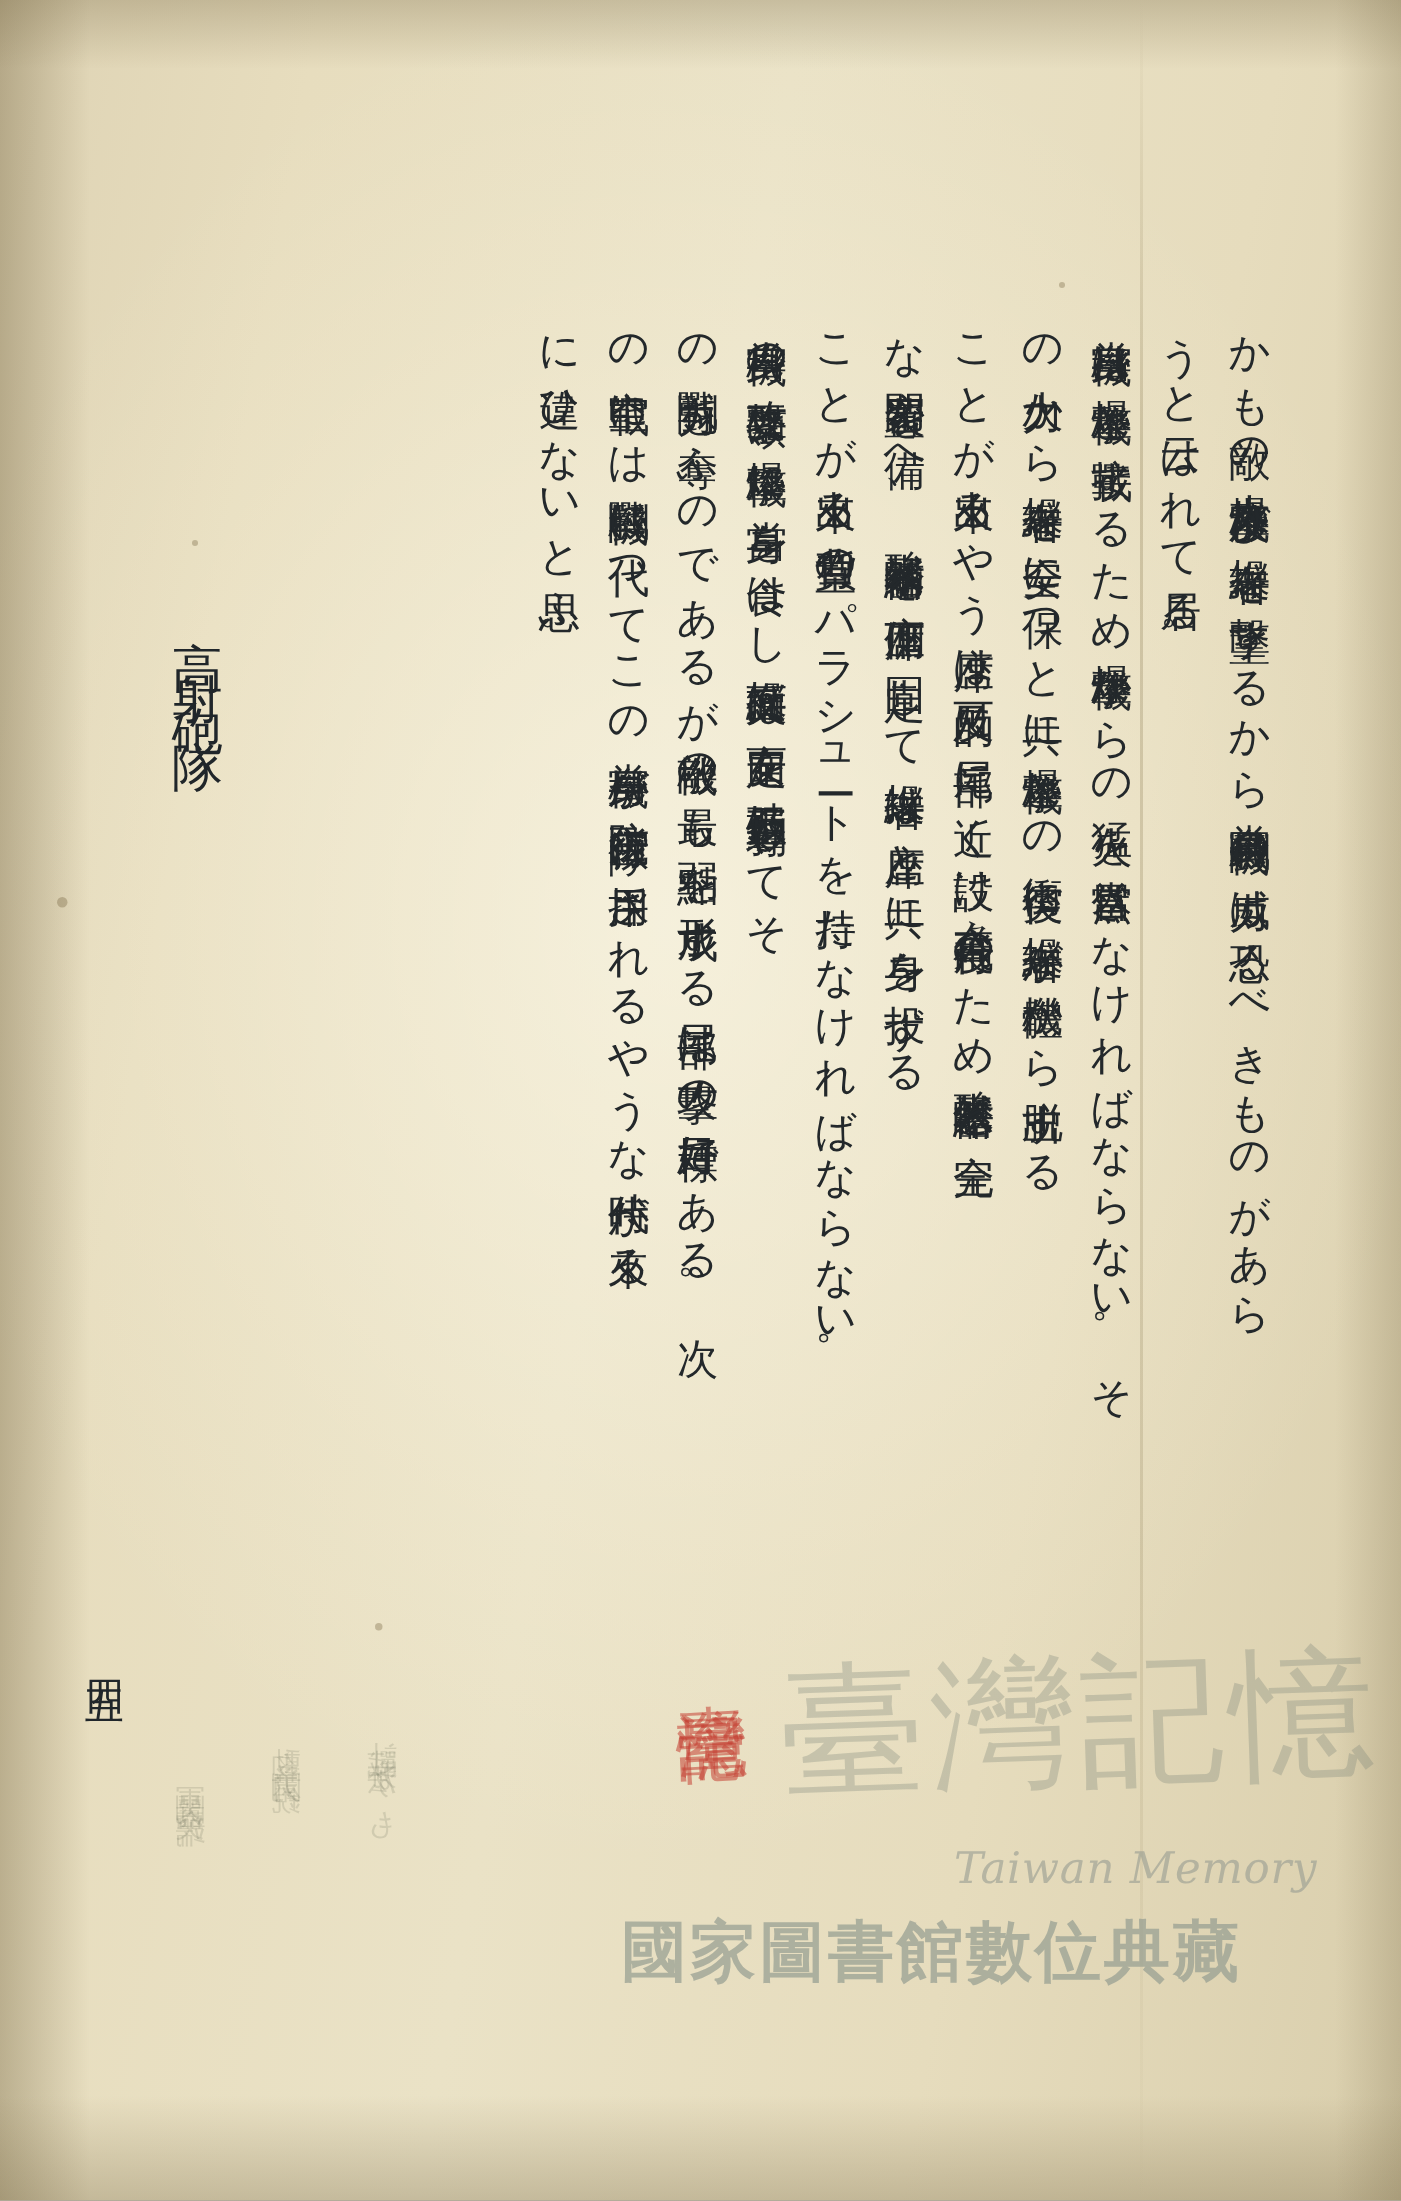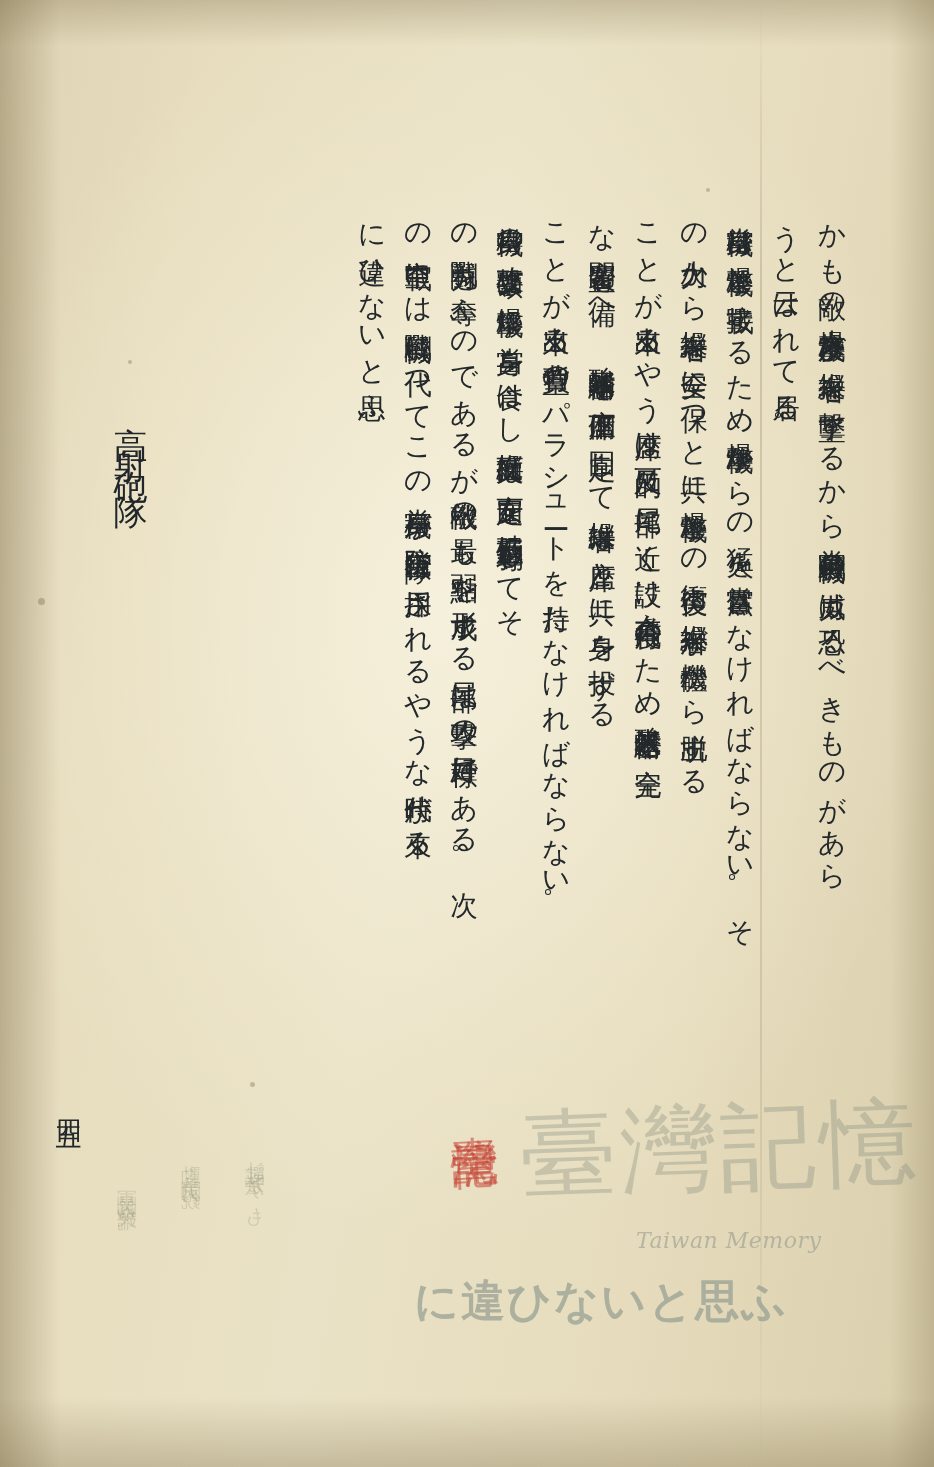--- a/index.html
+++ b/index.html
@@ -138,21 +138,21 @@
     letter-spacing: 4px;
     white-space: nowrap;
     transform: rotate(-2deg);
   }
   .wm-latin {
     position: absolute;
     left: 636px;
     top: 1228px;
     color: rgba(150,155,145,0.60);
     font-family: "DejaVu Serif", serif;
-    font-size: 22px;
+    font-size: 29px;
     font-style: italic;
     letter-spacing: 0.5px;
     white-space: nowrap;
   }
   .wm-library {
     position: absolute;
     left: 414px;
     top: 1272px;
     color: rgba(150,158,146,0.72);
     font-family: "DejaVu Sans", sans-serif;
@@ -195,14 +195,14 @@
     <span class="ln">の空中戰には戰鬪機に代つてこの當身機が防空飛行隊に採用されるやうな時代が來る</span>
     <span class="ln">に違ひないと思ふ。</span>
   </div>
 
   <div class="heading">高射砲隊</div>
   <div class="page-number">四五</div>
 
   <div class="wm-brush">臺灣記憶</div>
   <div class="wm-seal">臺灣記憶</div>
   <div class="wm-latin">Taiwan Memory</div>
-  <div class="wm-library">に違ひないと思ふ</div>
+  <div class="wm-library">國家圖書館數位典藏</div>
 </div>
 
 </body></html>

